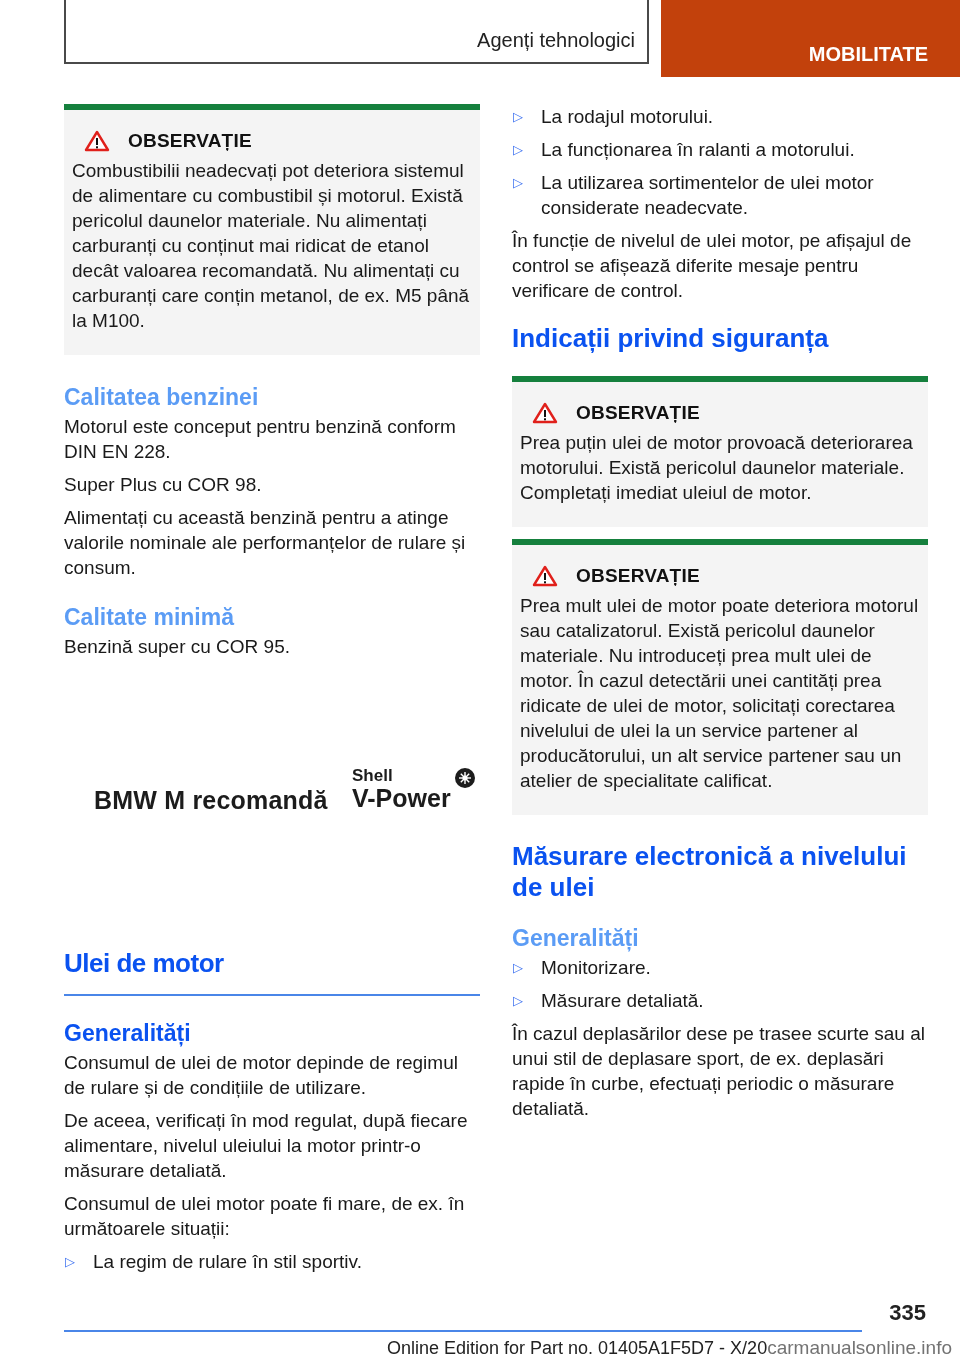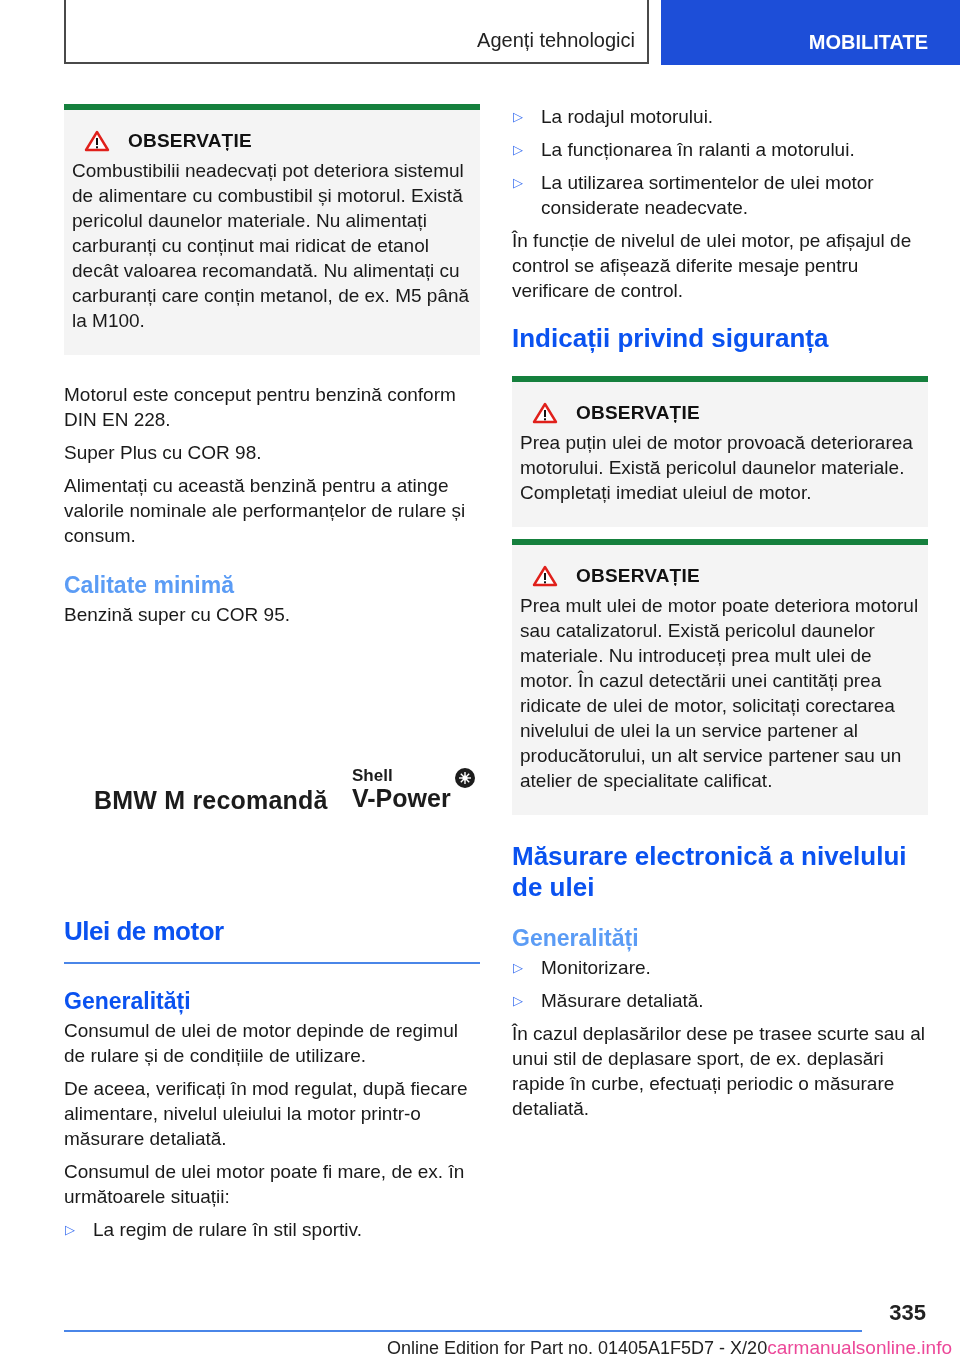--- a/index.html
+++ b/index.html
@@ -7,21 +7,21 @@
   body { position: relative; font-family: "Liberation Sans", sans-serif; color: #1a1a1a; }
 
   .hdr-left {
     position: absolute; left: 64px; top: -2px; width: 585px; height: 66px;
     border: 2px solid #4a4a4a; border-top: none; background: #fff;
   }
   .hdr-left span {
     position: absolute; right: 12px; bottom: 10px; font-size: 20px; color: #222;
   }
   .hdr-right {
-    position: absolute; left: 661px; top: 0; width: 299px; height: 65px; background: #1d4ed8;
+    position: absolute; left: 661px; top: 0; width: 299px; height: 77px; background: #c2410c;
   }
   .hdr-right span {
     position: absolute; left: 0; right: 32px; bottom: 11px; text-align: right;
     font-size: 20px; font-weight: bold; color: #fff;
   }
 
   .col { position: absolute; width: 416px; }
   .col-left { left: 64px; top: 104px; }
   .col-right { left: 512px; top: 104px; }
 
@@ -48,21 +48,21 @@
     position: absolute; left: 94px; top: 762px; width: 390px; height: 50px;
   }
   .brand .bmw { position: absolute; left: 0; top: 24px; font-size: 25px; font-weight: bold; color: #1c1c1c; letter-spacing: 0.2px; }
   .brand .shell { position: absolute; left: 258px; top: 4px; font-size: 17px; font-weight: bold; color: #1c1c1c; }
   .brand .vpower { position: absolute; left: 258px; top: 22px; font-size: 25px; font-weight: bold; color: #1c1c1c; }
   .brand .emblem { position: absolute; left: 361px; top: 6px; width: 20px; height: 20px; }
 
   .footer-rule { position: absolute; left: 64px; top: 1330px; width: 798px; height: 2px; background: #4a86e8; }
   .page-num { position: absolute; right: 34px; top: 1300px; font-size: 22px; font-weight: bold; color: #222; }
   .footer-txt { position: absolute; left: 0; right: 0; top: 1337px; text-align: right; padding-right: 8px; font-size: 18px; color: #222; white-space: nowrap; }
-  .footer-txt .wm { color: #ec4899; font-size: 19px; }
+  .footer-txt .wm { color: #737373; font-size: 19px; }
 </style>
 </head>
 <body>
 
 <div class="hdr-left">
   <span>Agenți tehnologici</span>
 </div>
 <div class="hdr-right">
   <span>MOBILITATE</span>
 </div>
@@ -74,20 +74,21 @@
         <path d="M13 2 L24 20 L2 20 Z" fill="#fff" stroke="#e0201b" stroke-width="2.4" stroke-linejoin="round"></path>
         <rect x="12" y="8" width="2" height="7" fill="#111"></rect>
         <rect x="12" y="16.3" width="2" height="2" fill="#111"></rect>
       </svg>
       <span class="lbl">OBSERVAȚIE</span>
     </div>
     <div class="p">Combustibilii neadecvați pot deteriora sistemul de alimentare cu combustibil și motorul. Există pericolul daunelor materiale. Nu alimentați carburanți cu conținut mai ridicat de etanol decât valoarea recomandată. Nu alimentați cu carburanți care conțin metanol, de ex. M5 până la M100.</div>
   </div>
 
   <div style="height:27px"></div>
+  <div class="h-sub">Calitatea benzinei</div>
   <div class="p">Motorul este conceput pentru benzină conform DIN EN 228.</div>
   <div class="p">Super Plus cu COR 98.</div>
   <div class="p">Alimentați cu această benzină pentru a atinge valorile nominale ale performanțelor de rulare și consum.</div>
 
   <div style="height:14px"></div>
   <div class="h-sub">Calitate minimă</div>
   <div class="p">Benzină super cu COR 95.</div>
 
   <div style="height:275px"></div>
   <div class="h-chap">Ulei de motor</div>

